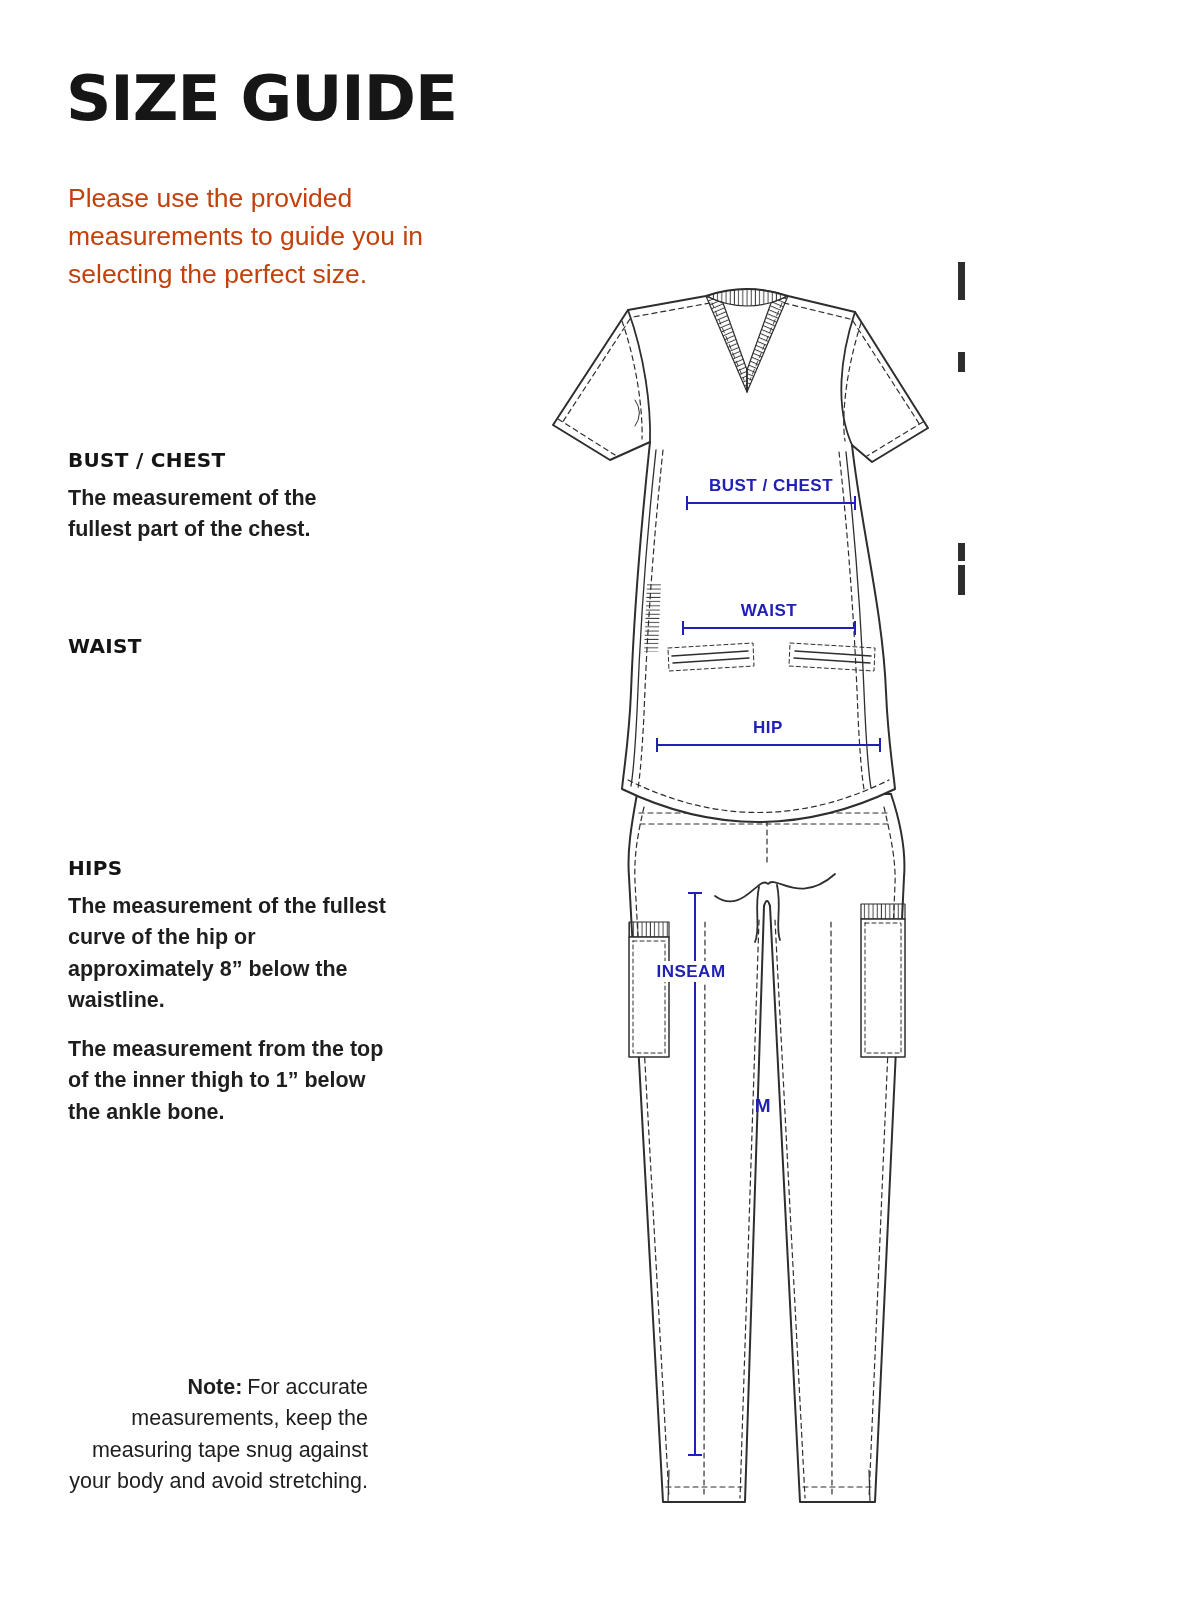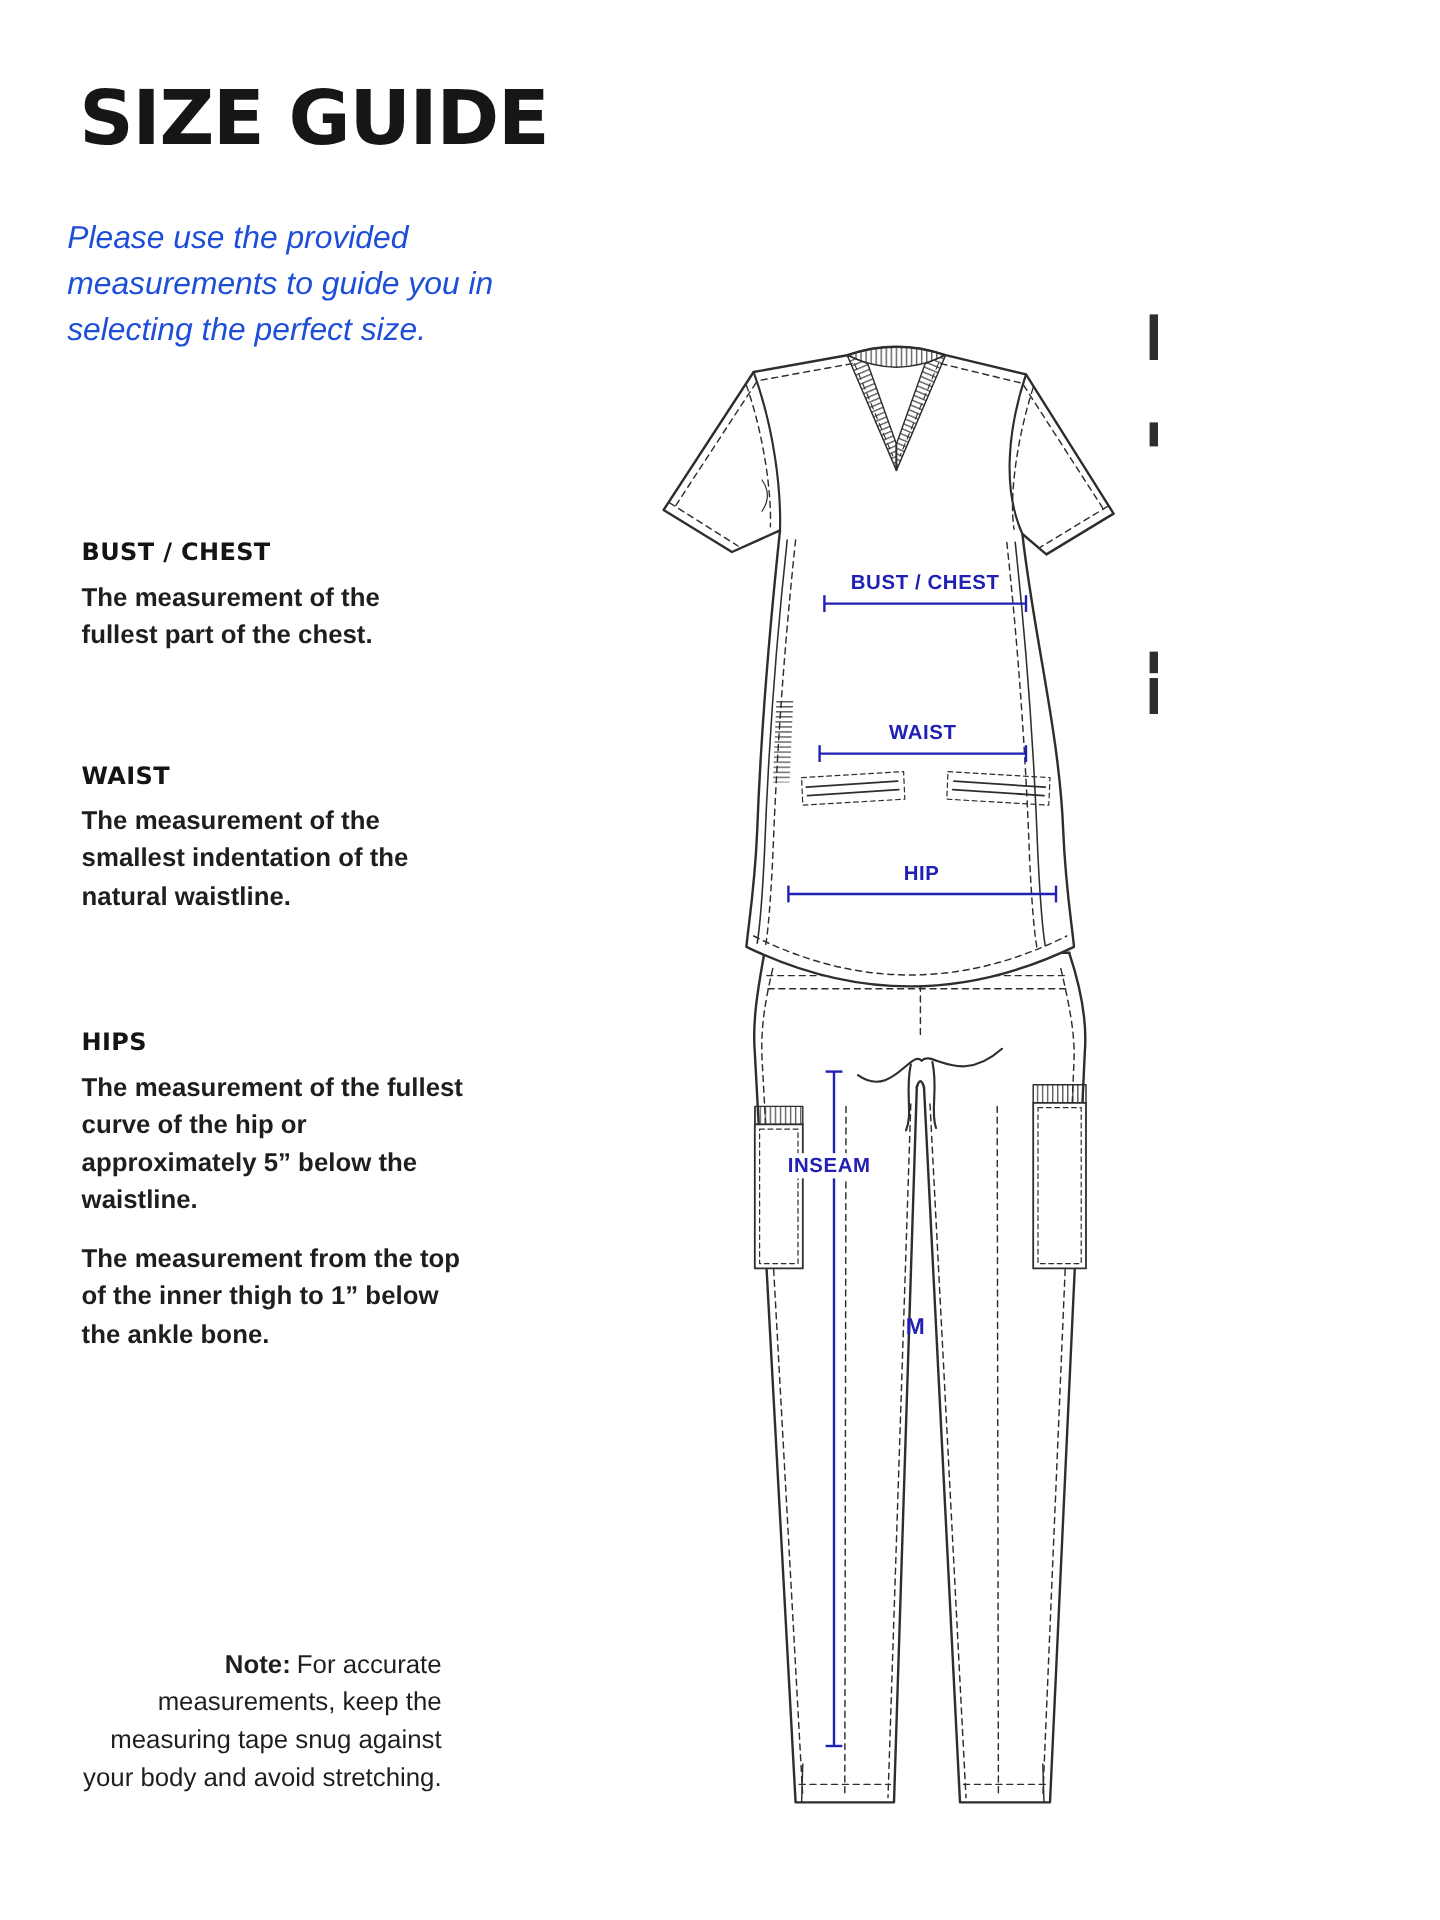--- a/index.html
+++ b/index.html
@@ -18,27 +18,26 @@
     left: 66px;
     top: 62px;
     font-family: "DejaVu Sans", sans-serif;
     font-weight: 700;
     font-size: 63px;
     letter-spacing: -1px;
     color: #161616;
   }
   .intro {
     position: absolute;
-    left: 56px;
+    left: 68px;
     top: 180px;
     width: 420px;
     font-size: 26.5px;
     line-height: 1.43;
-    color: #1d4ed8;
-    font-style: italic;
+    color: #c2410c;
   }
   .measure-def { position: absolute; left: 68px; }
   .measure-def h2 {
     font-family: "DejaVu Sans", sans-serif;
     font-weight: 700;
     font-size: 20px;
     letter-spacing: 0.3px;
     color: #141414;
   }
   .measure-def p {
@@ -78,26 +77,25 @@
   <h1 class="title">SIZE GUIDE</h1>
   <p class="intro">Please use the provided measurements to guide you in selecting the perfect size.</p>
 
   <section class="measure-def" style="top:448px;width:280px">
     <h2>BUST / CHEST</h2>
     <p>The measurement of the fullest part of the chest.</p>
   </section>
 
   <section class="measure-def" style="top:634px;width:300px">
     <h2>WAIST</h2>
-    <p>The measurement of the smallest indentation of the natural waistline.</p>
   </section>
 
   <section class="measure-def" style="top:856px;width:330px">
     <h2>HIPS</h2>
-    <p>The measurement of the fullest curve of the hip or approximately 5” below the waistline.</p>
+    <p>The measurement of the fullest curve of the hip or approximately 8” below the waistline.</p>
   </section>
 
   <section class="measure-def" style="top:1023px;width:320px">
     <p>The measurement from the top of the inner thigh to 1” below the ankle bone.</p>
   </section>
 
   <p class="note"><b>Note:</b><span>For accurate measurements, keep the measuring tape snug against your body and avoid stretching.</span></p>
 
   <figure class="figure">
     <svg width="470" height="1255" viewBox="0 0 470 1255">

